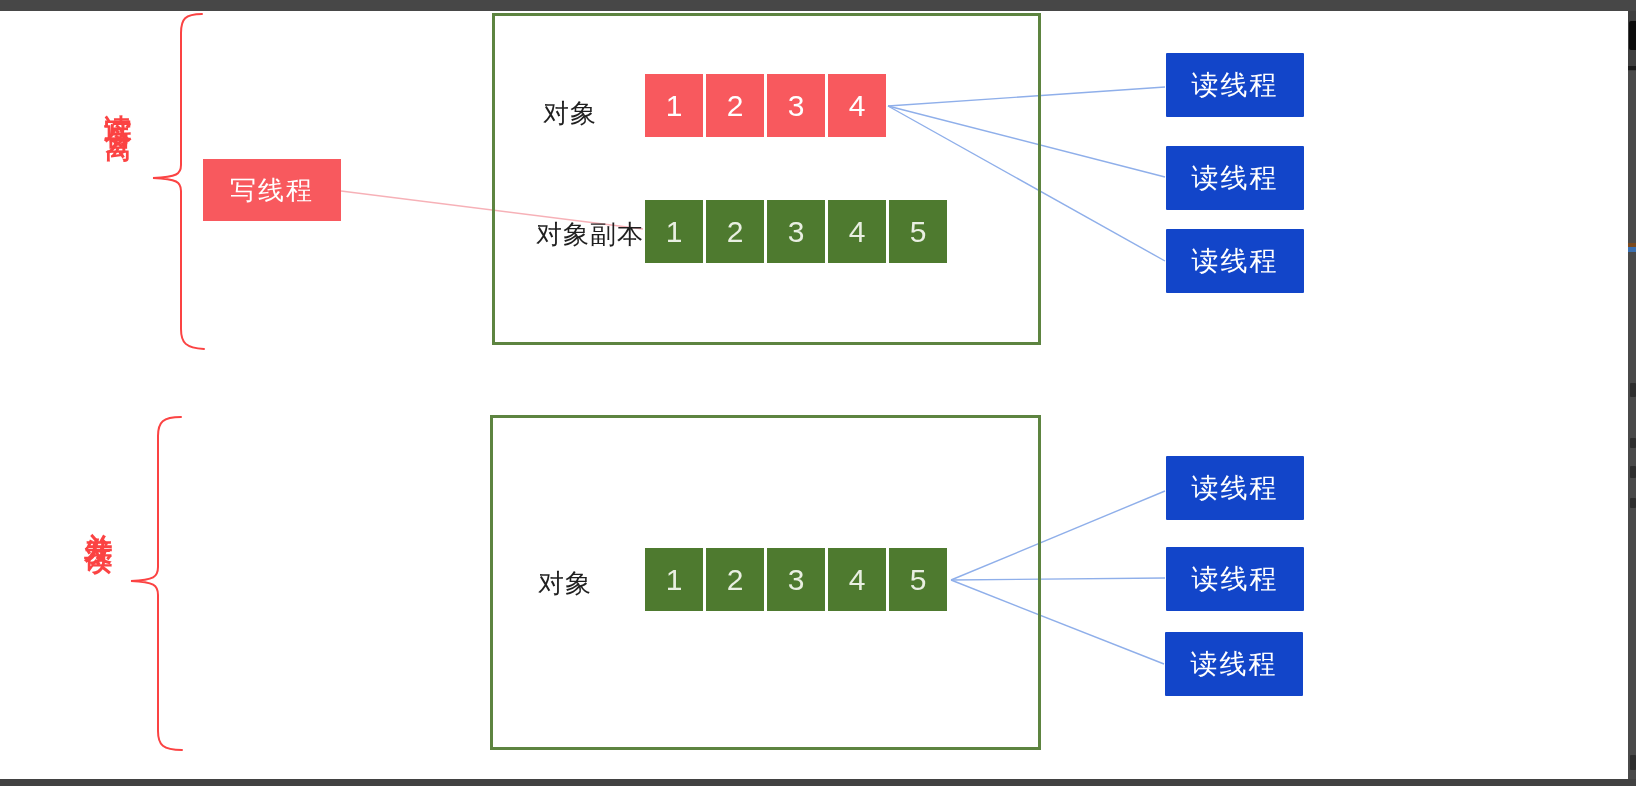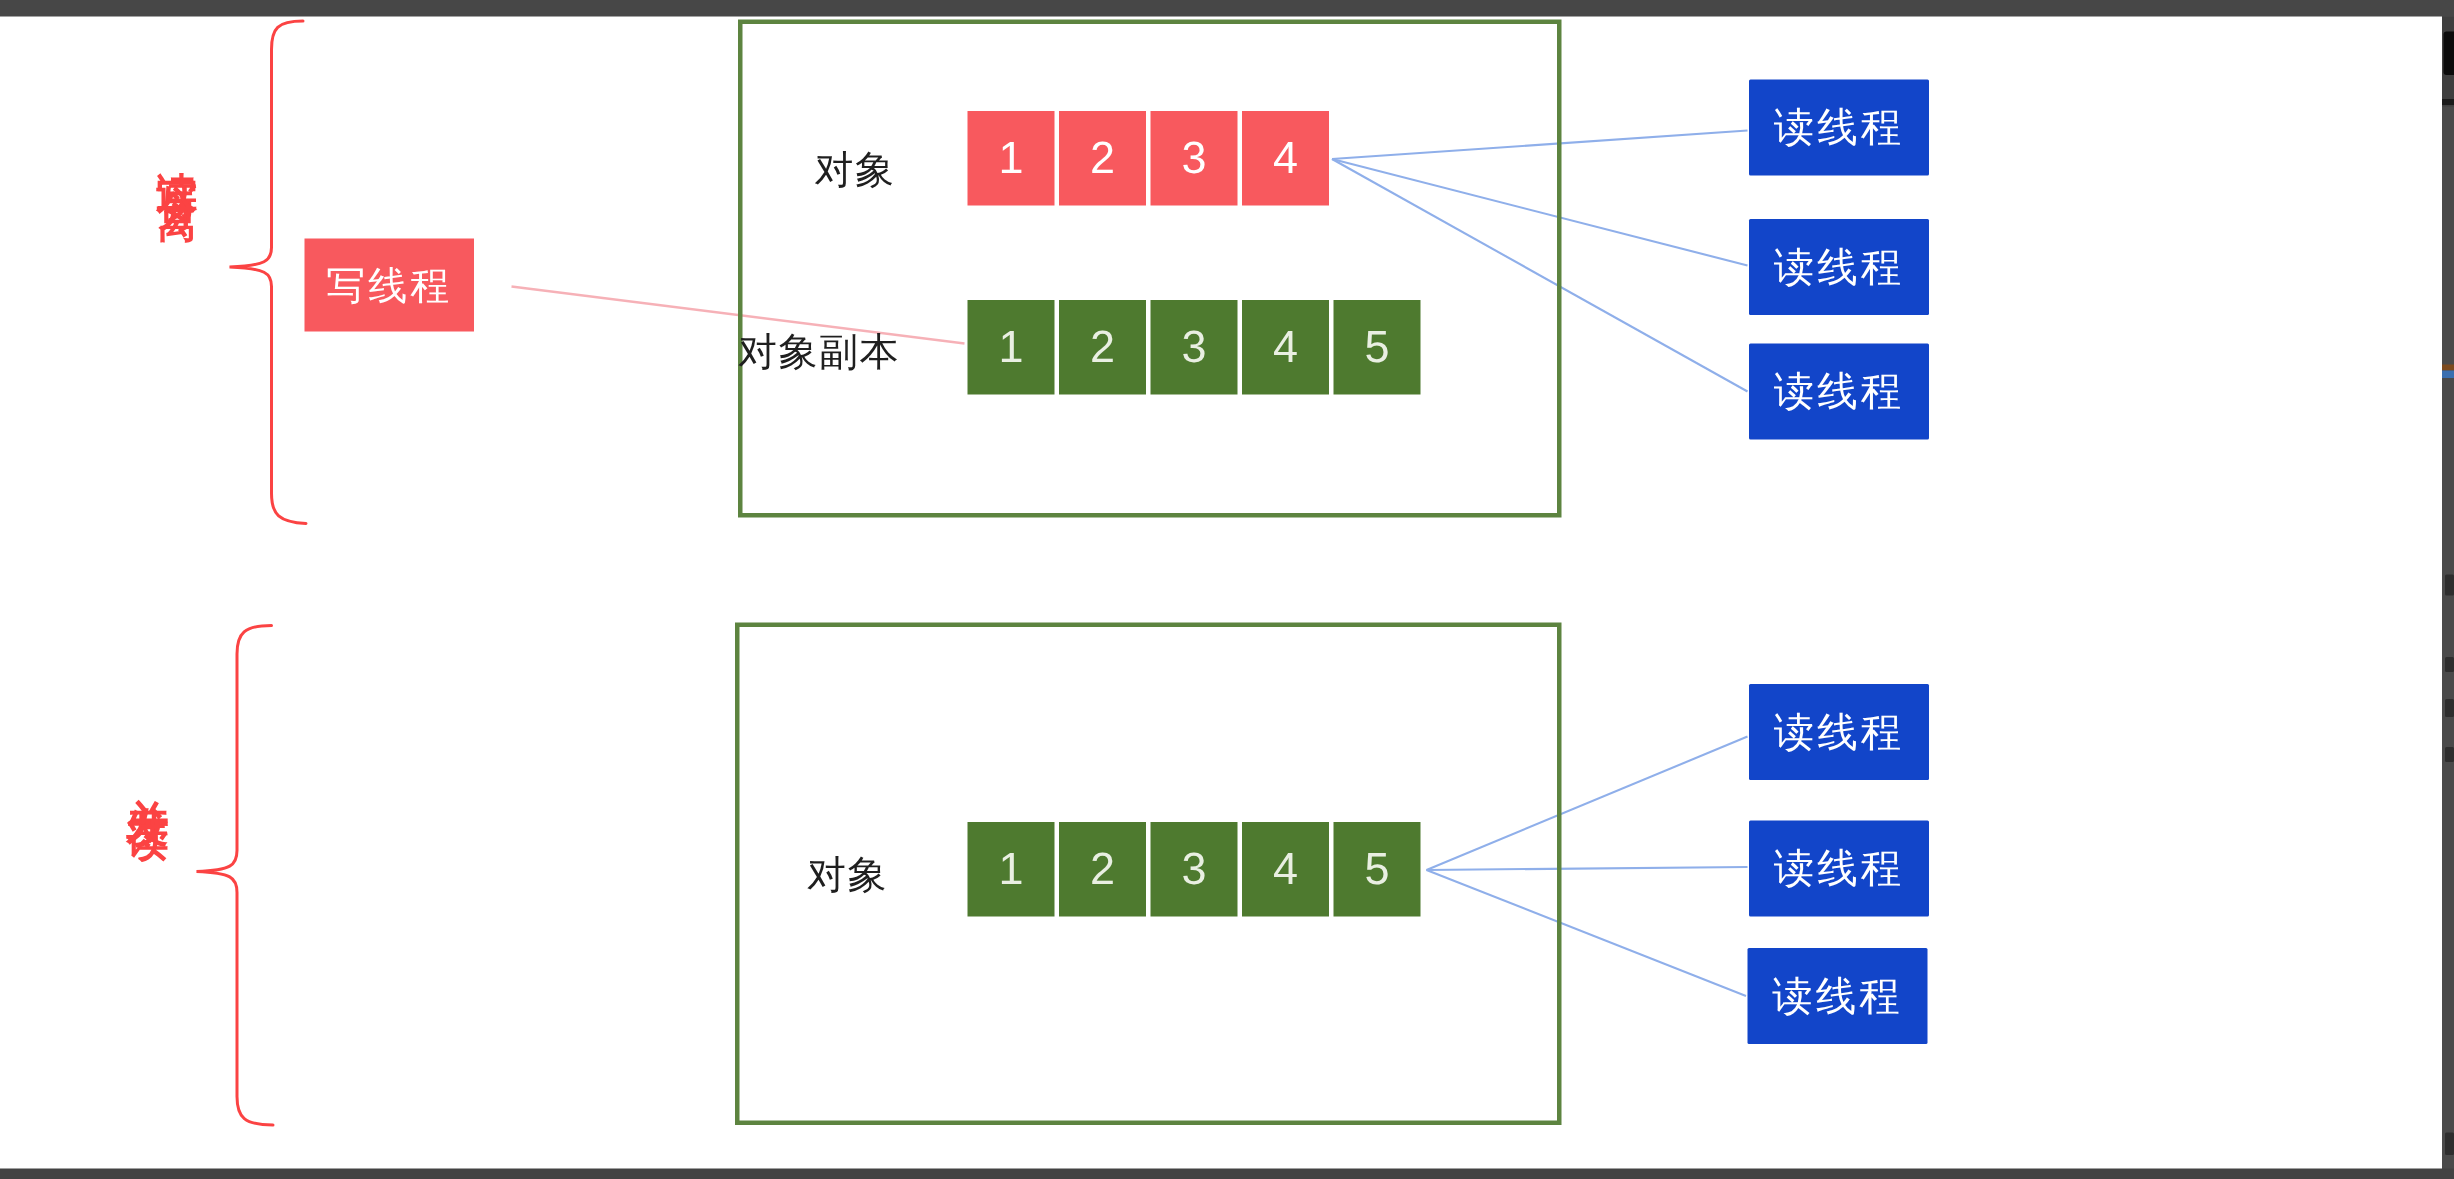--- a/index.html
+++ b/index.html
@@ -29,35 +29,35 @@
     position:absolute;z-index:2;color:var(--red-accent);font-weight:bold;
     writing-mode:vertical-lr;text-orientation:upright;white-space:nowrap;
   }
   .vlabel.s1{left:100px;top:93px;font-size:27px;letter-spacing:6px;}
   .vlabel.s2{left:79px;top:509px;font-size:28px;letter-spacing:7px;}
 
   .node{
     position:absolute;z-index:2;display:flex;align-items:center;justify-content:center;
     color:#fff;box-sizing:border-box;
   }
-  .write-box{left:203px;top:159px;width:113px;height:62px;background:var(--coral);font-size:26px;letter-spacing:2px;}
-  .reader{width:120px;height:64px;background:var(--blue-box);font-size:27px;letter-spacing:2px;border-radius:1px;}
+  .write-box{left:203px;top:159px;width:138px;height:62px;background:var(--coral);font-size:26px;letter-spacing:2px;}
+  .reader{width:138px;height:64px;background:var(--blue-box);font-size:27px;letter-spacing:2px;border-radius:1px;}
   .r1a{left:1166px;top:53px;}  .r1b{left:1166px;top:146px;} .r1c{left:1166px;top:229px;}
   .r2a{left:1166px;top:456px;} .r2b{left:1166px;top:547px;} .r2c{left:1165px;top:632px;}
 
   .container-box{
     position:absolute;z-index:2;background:transparent;box-sizing:border-box;
     border:3px solid var(--green-border);
   }
   .cb-top{left:492px;top:13px;width:549px;height:332px;}
   .cb-bottom{left:490px;top:415px;width:551px;height:335px;}
 
   .obj-label{position:absolute;z-index:2;color:var(--label-text);font-size:26px;letter-spacing:1px;}
   .lbl-obj-top{left:543px;top:96px;}
-  .lbl-copy{left:492px;top:217px;}
+  .lbl-copy{left:536px;top:217px;}
   .lbl-obj-bottom{left:538px;top:566px;}
 
   .cell-row{position:absolute;z-index:2;display:flex;gap:3px;}
   .row-red{left:645px;top:74px;}
   .row-green-top{left:645px;top:200px;}
   .row-green-bottom{left:645px;top:548px;}
   .cell{
     width:58px;height:63px;display:flex;align-items:center;justify-content:center;
     font-size:30px;
   }

